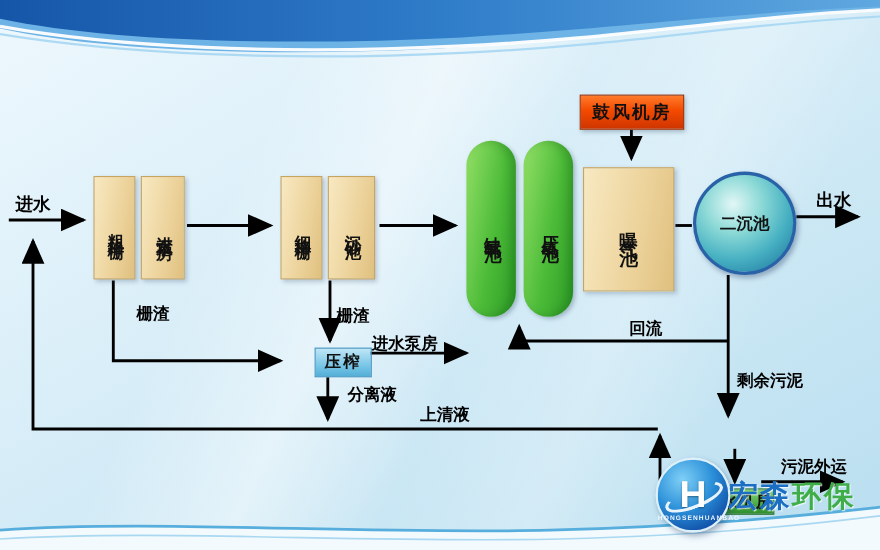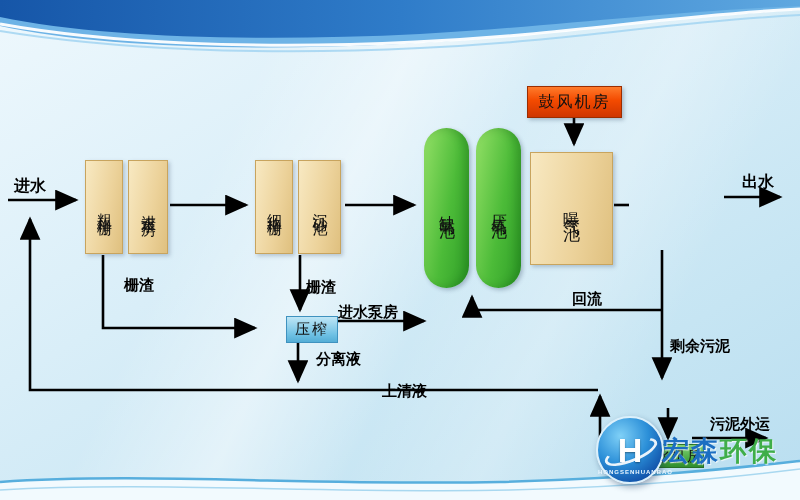--- a/index.html
+++ b/index.html
@@ -5,21 +5,21 @@
   * { margin:0; padding:0; box-sizing:border-box; }
   html,body { width:800px; height:500px; overflow:hidden;
     font-family:"Liberation Sans","DejaVu Sans",sans-serif; }
   .stage { position:relative; width:800px; height:500px; overflow:hidden;
     background:linear-gradient(150deg,#eef8fd 0%,#d9eef8 40%,#c6e5f3 75%,#b9def0 100%); }
   .streak { position:absolute; inset:0; pointer-events:none;
     background:linear-gradient(115deg,transparent 28%,rgba(255,255,255,.45) 42%,transparent 55%,rgba(255,255,255,.25) 68%,transparent 80%); }
   svg.layer { position:absolute; left:0; top:0; }
 
   .node { position:absolute; display:flex; align-items:center; justify-content:center;
-    font-weight:normal; color:#111; text-align:center; }
+    font-weight:bold; color:#111; text-align:center; }
   .tan { background:linear-gradient(100deg,#f8e9c2,#ecd29a 60%,#dfc07f);
     border:1px solid #c8a45e; box-shadow:2px 2px 4px rgba(40,60,90,.25); }
   .vtext { writing-mode:vertical-rl; text-orientation:upright; letter-spacing:4px; font-size:15px; }
   .capsule { background:linear-gradient(100deg,#93e066,#4cbb38 55%,#2e9e27);
     border-radius:23px; box-shadow:inset -5px 0 9px rgba(0,60,0,.22),2px 2px 4px rgba(40,60,90,.3); }
   .blower { background:linear-gradient(180deg,#ff7b2b,#f34a00 45%,#cf3500);
     border:1px solid #9c2d00; font-size:16px; letter-spacing:2px; box-shadow:2px 2px 4px rgba(40,60,90,.3); }
   .circle { border-radius:50%;
     background:radial-gradient(circle at 38% 30%,#e2f7f6,#8bd9d6 32%,#46b0c2 62%,#2b87a9 85%,#246d92);
     border:3px solid #2a62a8; font-size:15px; box-shadow:2px 3px 5px rgba(30,50,90,.35); }
@@ -115,34 +115,37 @@
   </div>
   <div class="node capsule" style="left:476px;top:128px;width:45px;height:160px">
     <span class="vtext" style="font-size:16px">厌氧池</span>
   </div>
   <div class="node tan" style="left:530px;top:152px;width:83px;height:113px">
     <span class="vtext" style="font-size:17px;letter-spacing:7px">曝气池</span>
   </div>
   <div class="node blower" style="left:527px;top:86px;width:95px;height:32px">
     <span>鼓风机房</span>
   </div>
+  <div class="node circle" style="left:630px;top:156px;width:94px;height:94px">
+    <span>二沉池</span>
+  </div>
   <div class="node dewater" style="left:638px;top:444px;width:66px;height:24px">
     <span>脱水机房</span>
   </div>
   <div class="node press" style="left:262px;top:316px;width:52px;height:27px">
     <span>压榨</span>
   </div>
 
   <span class="lbl" style="left:14px;top:176px;font-size:16px">进水</span>
   <span class="lbl" style="left:742px;top:172px;font-size:16px">出水</span>
   <span class="lbl" style="left:124px;top:276px">栅渣</span>
   <span class="lbl" style="left:306px;top:278px">栅渣</span>
   <span class="lbl" style="left:338px;top:303px">进水泵房</span>
   <span class="lbl" style="left:316px;top:350px">分离液</span>
-  <span class="lbl" style="left:382px;top:382px">上清液</span>
+  <span class="lbl" style="left:382px;top:368px">上清液</span>
   <span class="lbl" style="left:572px;top:290px">回流</span>
   <span class="lbl" style="left:670px;top:337px">剩余污泥</span>
   <span class="lbl" style="left:710px;top:415px">污泥外运</span>
 
   <div class="logo-badge">
     <span class="logo-h">H</span>
     <span class="logo-orbit"></span>
     <span class="logo-caption">HONGSENHUANBAO</span>
   </div>
   <div class="brand">

